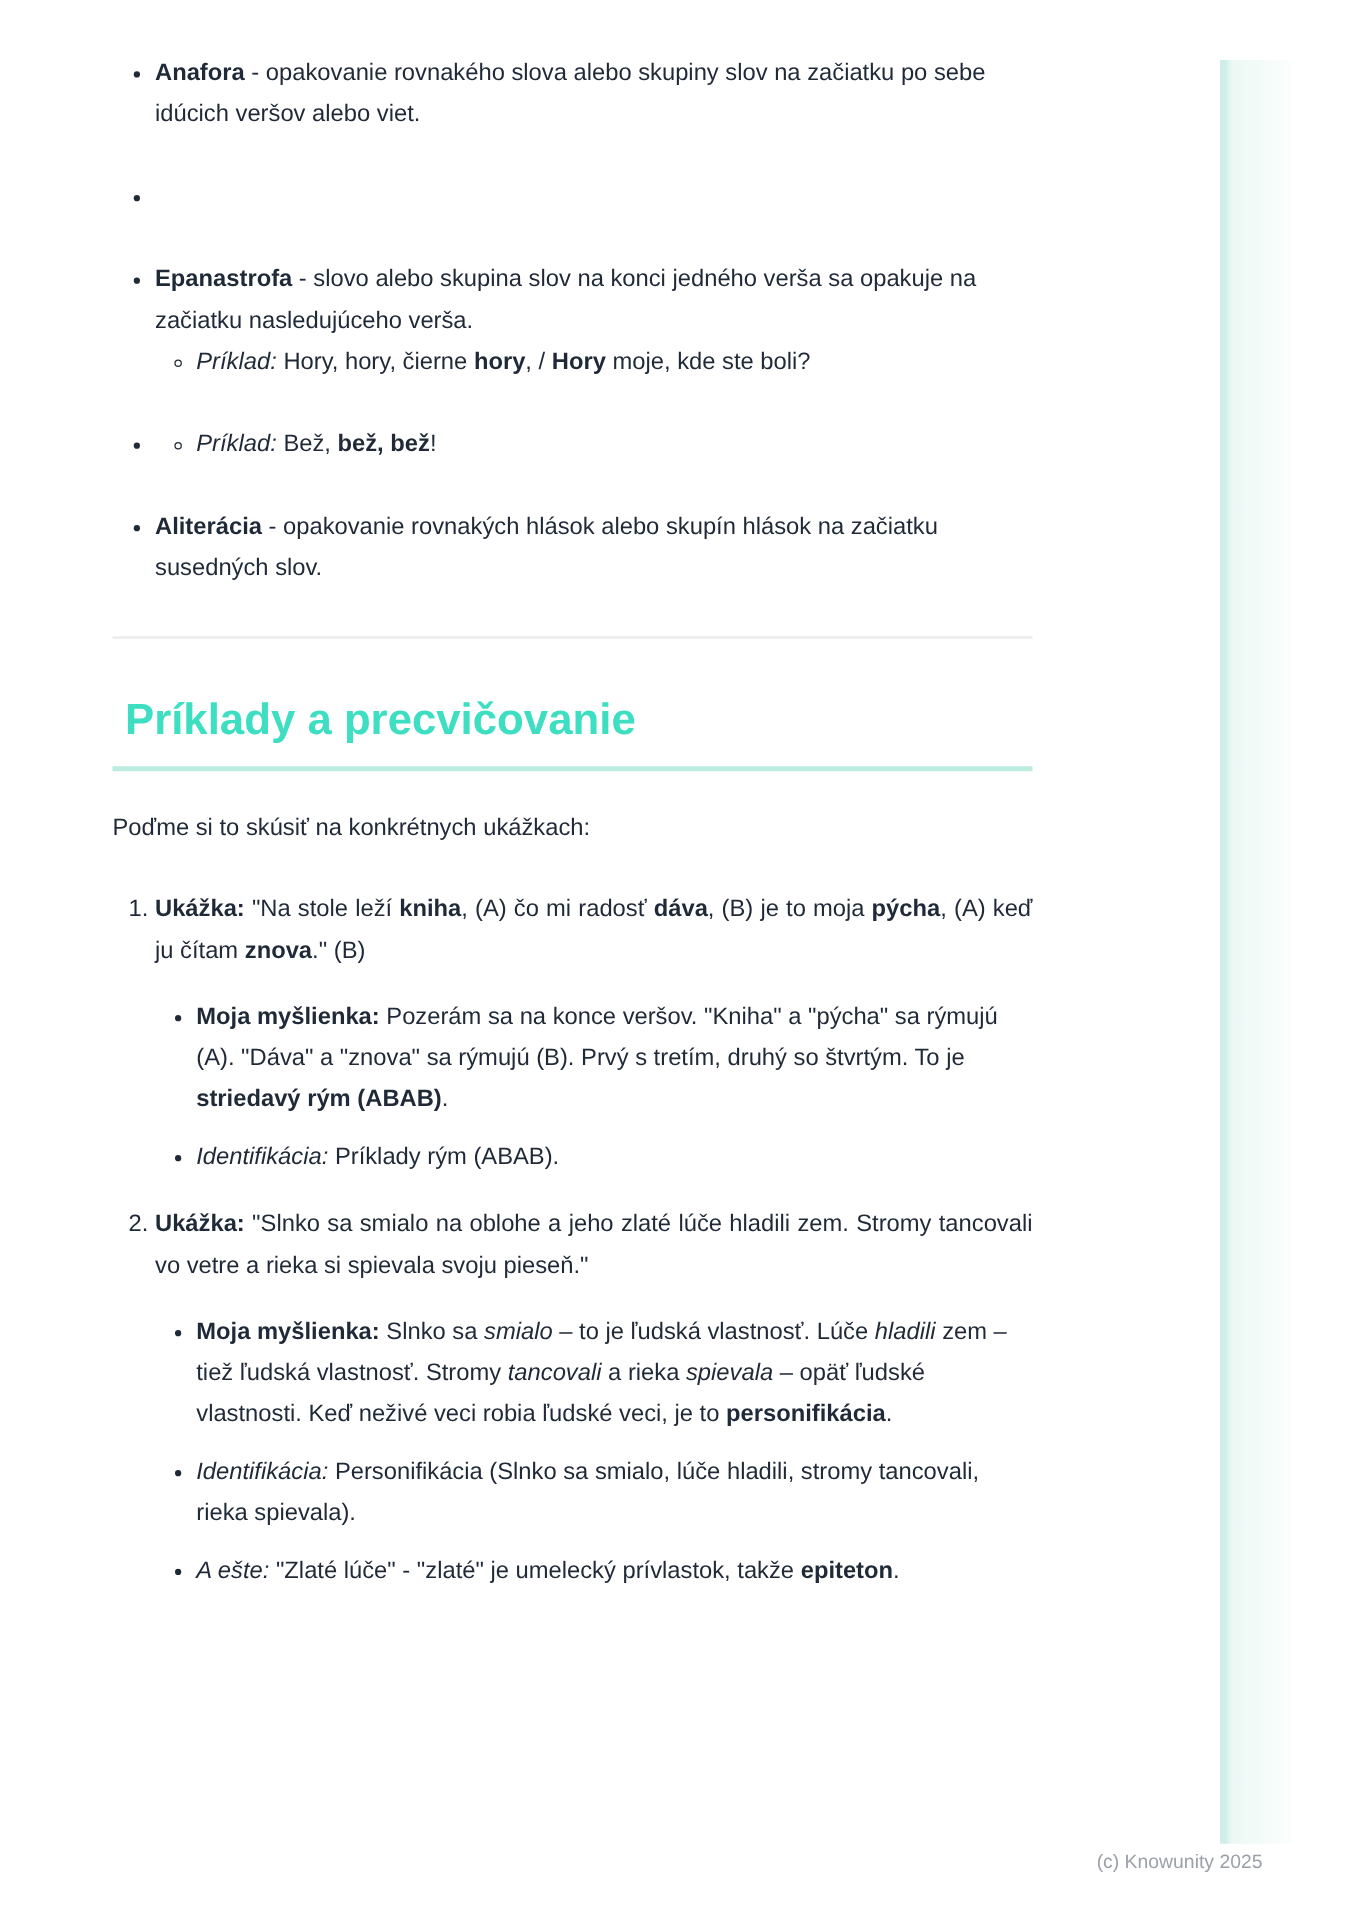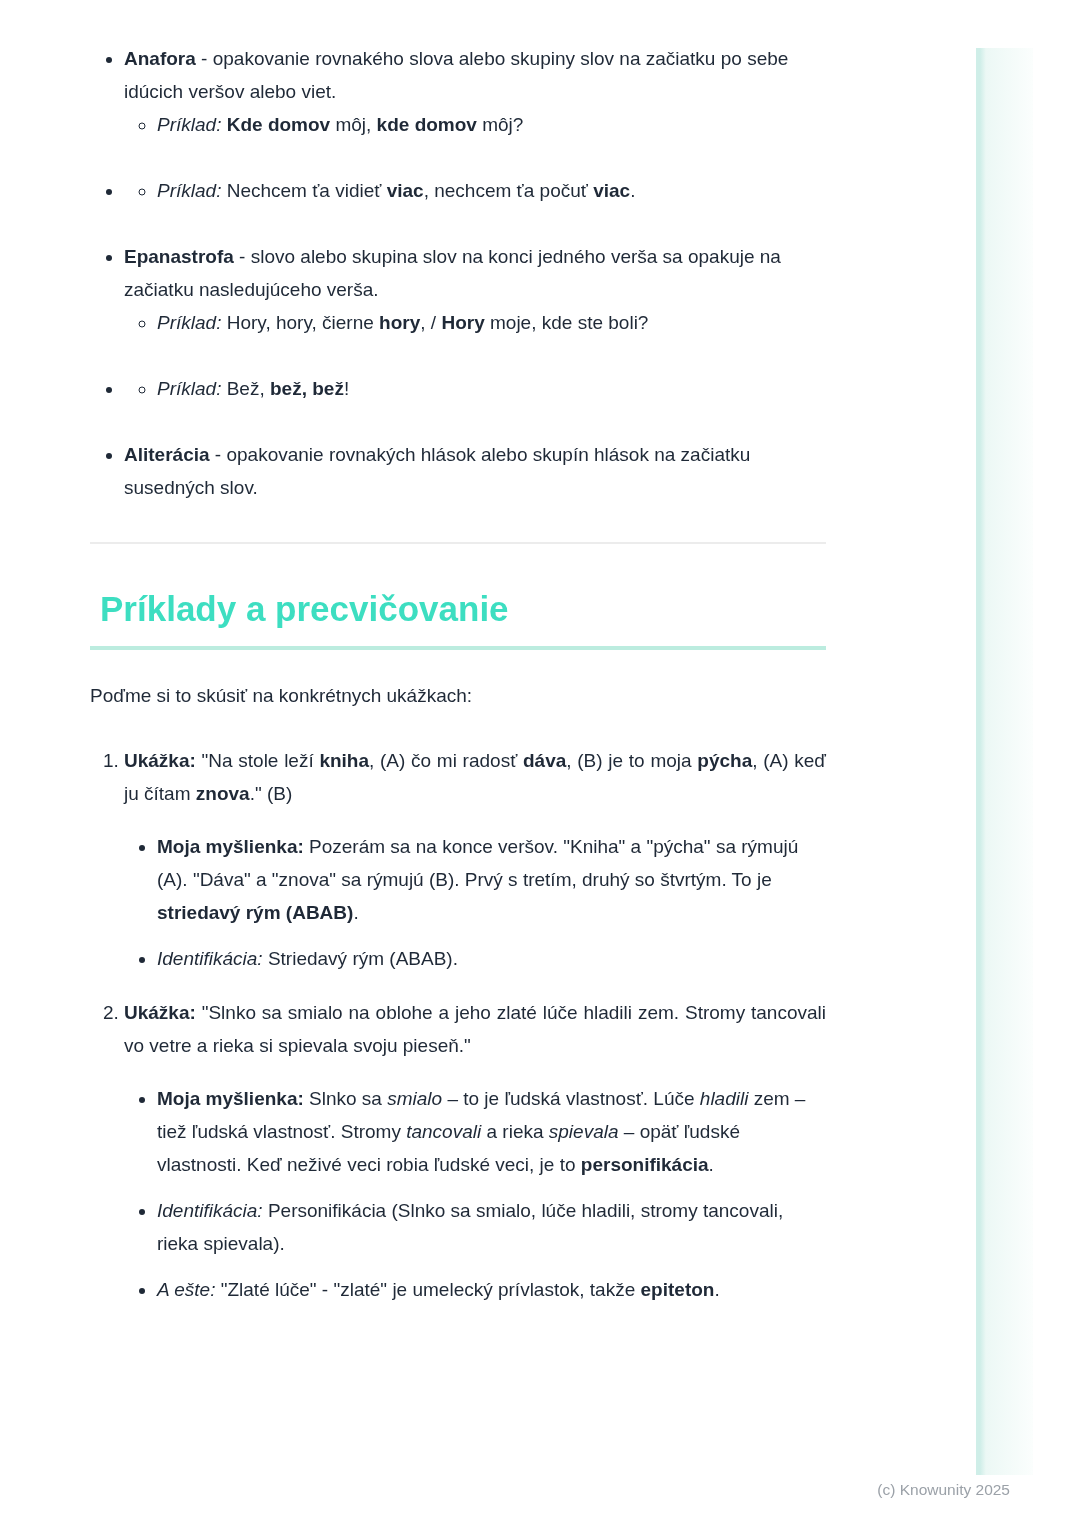--- a/index.html
+++ b/index.html
@@ -50,32 +50,22 @@
 </head>
 <body>
 
 <div class="side-bar"></div>
 
 <div class="content">
 
   <ul class="toplist">
     <li>
       <p class="main"><span class="b">Anafora</span><span> - opakovanie rovnakého slova alebo skupiny slov na začiatku po sebe idúcich veršov alebo viet.</span></p>
-      <ul class="sublist">
-        <li>
-            <p><span class="i">Príklad:</span><span> </span><span class="b">Kde domov</span><span> môj, </span><span class="b">kde domov</span><span> môj?</span></p>
-          </li>
-      </ul>
     </li>
     <li>
-      <ul class="sublist">
-        <li>
-            <p><span class="i">Príklad:</span><span> Nechcem ťa vidieť </span><span class="b">viac</span><span>, nechcem ťa počuť </span><span class="b">viac</span><span>.</span></p>
-          </li>
-      </ul>
     </li>
     <li>
       <p class="main"><span class="b">Epanastrofa</span><span> - slovo alebo skupina slov na konci jedného verša sa opakuje na začiatku nasledujúceho verša.</span></p>
       <ul class="sublist">
         <li>
             <p><span class="i">Príklad:</span><span> Hory, hory, čierne </span><span class="b">hory</span><span>, / </span><span class="b">Hory</span><span> moje, kde ste boli?</span></p>
           </li>
       </ul>
     </li>
     <li>
@@ -98,21 +88,21 @@
   <p class="intro">Poďme si to skúsiť na konkrétnych ukážkach:</p>
 
   <ol class="exlist">
     <li>
       <p class="main"><span class="b">Ukážka:</span><span> "Na stole leží </span><span class="b">kniha</span><span>, (A) čo mi radosť </span><span class="b">dáva</span><span>, (B) je to moja </span><span class="b">pýcha</span><span>, (A) keď ju čítam </span><span class="b">znova</span><span>." (B)</span></p>
       <ul class="exsubs">
         <li>
             <p><span class="b">Moja myšlienka:</span><span> Pozerám sa na konce veršov. "Kniha" a "pýcha" sa rýmujú (A). "Dáva" a "znova" sa rýmujú (B). Prvý s tretím, druhý so štvrtým. To je </span><span class="b">striedavý rým (ABAB)</span><span>.</span></p>
           </li>
         <li>
-            <p><span class="i">Identifikácia:</span><span> Striedavý rým (ABAB).</span></p>
+            <p><span class="i">Identifikácia:</span><span> Príklady rým (ABAB).</span></p>
           </li>
       </ul>
     </li>
     <li>
       <p class="main"><span class="b">Ukážka:</span><span> "Slnko sa smialo na oblohe a jeho zlaté lúče hladili zem. Stromy tancovali vo vetre a rieka si spievala svoju pieseň."</span></p>
       <ul class="exsubs">
         <li>
             <p><span class="b">Moja myšlienka:</span><span> Slnko sa </span><span class="i">smialo</span><span> – to je ľudská vlastnosť. Lúče </span><span class="i">hladili</span><span> zem – tiež ľudská vlastnosť. Stromy </span><span class="i">tancovali</span><span> a rieka </span><span class="i">spievala</span><span> – opäť ľudské vlastnosti. Keď neživé veci robia ľudské veci, je to </span><span class="b">personifikácia</span><span>.</span></p>
           </li>
         <li>

